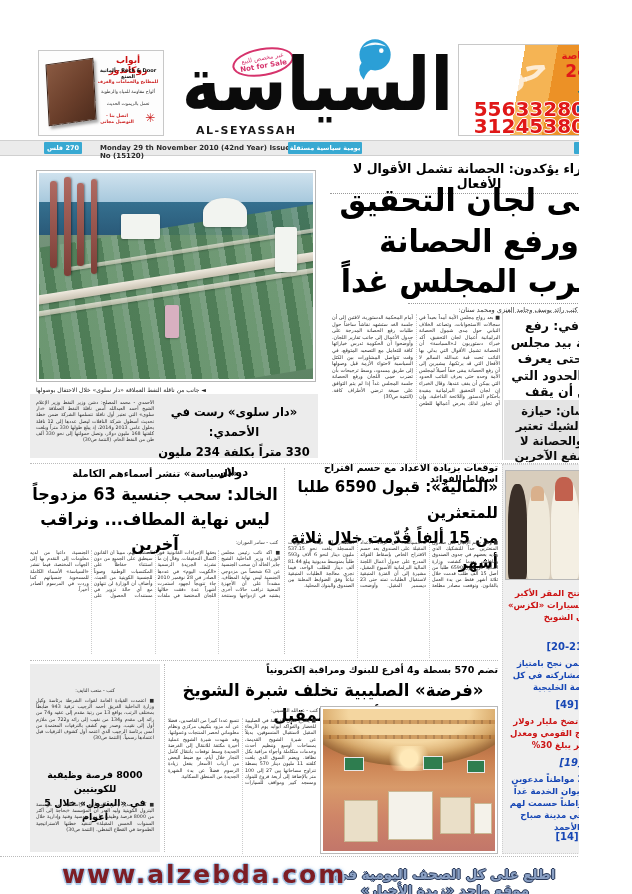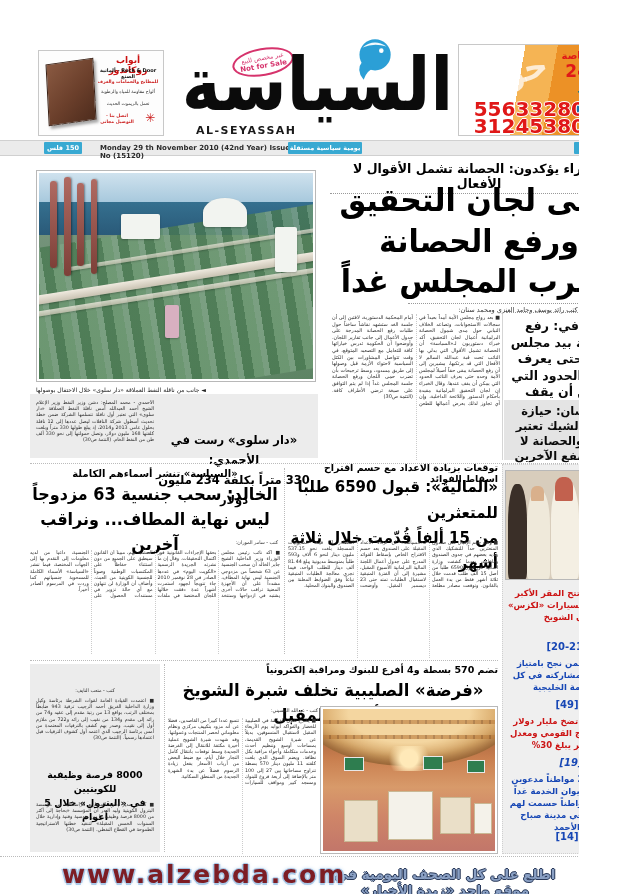--- a/index.html
+++ b/index.html
@@ -138,21 +138,21 @@
     <div class="abs svc-l1" style="right:6px; top:5px;">خدمة خاصة</div>
     <div class="abs svc-24" style="right:34px; top:18px;">24</div>
     <div class="abs svc-sa" style="right:8px; top:24px;">ساعة</div>
     <div class="abs svc-l3" style="right:8px; top:40px;">لمشتركي</div>
     <div class="abs" style="right:8px; top:52px;"><span class="svc-l4">السياسة</span></div>
     <div class="abs svc-num" style="left:6px; top:56px; width:120px;">55633280</div>
     <div class="abs svc-num" style="left:6px; top:73px; width:120px;">31245380</div>
   </div>
 
   <div class="abs datebar" style="left:0; top:140px; width:632px; height:16px;">
-    <div class="abs badge" style="left:44px; top:1px; width:38px; height:12px;">150 فلس</div>
+    <div class="abs badge" style="left:44px; top:1px; width:38px; height:12px;">270 فلس</div>
     <div class="abs date-en" style="left:88px; top:3px; width:200px;">Monday 29 th November 2010 (42nd Year) Issue No (15120)</div>
     <div class="abs badge" style="left:288px; top:1px; width:74px; height:12px;">يومية سياسية مستقلة</div>
     <div class="abs badge" style="left:574px; top:1px; width:52px; height:12px;">52 صفحة</div>
   </div>
 
   <div class="abs kicker-lead" style="left:330px; top:161px; width:298px;">الخبراء يؤكدون: الحصانة تشمل الأقوال لا الأفعال</div>
   <div class="abs headline-lead" style="left:330px; top:182px; width:298px;">
     <div>حمى لجان التحقيق</div>
     <div>ورفع الحصانة</div>
     <div>تضرب المجلس غداً</div>
@@ -179,21 +179,21 @@
   <div class="abs caption" style="left:36px; top:386px; width:280px;">◄ جانب من ناقلة النفط العملاقة «دار سلوى» خلال الاحتفال بوصولها</div>
 
   <div class="abs body-text cols2" style="left:332px; top:314px; width:168px; height:146px;">■ بعد رواج مجلس الأمة أمداً بعيداً في سجالات الاستجوابات، وتصاعد الخلاف النيابي حول مدى شمول الحصانة البرلمانية أعمال لجان التحقيق، أكد خبراء دستوريون لـ«السياسة» أن الحصانة تشمل الأقوال التي يدلي بها النائب تحت قبة عبدالله السالم لا الأفعال التي قد يرتكبها، مشيرين إلى أن رفع الحصانة يبقى حقاً أصيلاً لمجلس الأمة وحده حتى يعرف النائب الحدود التي يمكن أن يقف عندها. وقال الخبراء إن لجان التحقيق البرلمانية مقيدة بأحكام الدستور واللائحة الداخلية، وإن أي تجاوز لذلك يعرض أعمالها للطعن أمام المحكمة الدستورية، لافتين إلى أن جلسة الغد ستشهد نقاشاً ساخناً حول طلبات رفع الحصانة المدرجة على جدول الأعمال إلى جانب تقارير اللجان. وأوضحوا أن الحكومة تدرس خياراتها كافة للتعامل مع التصعيد المتوقع، في وقت تتواصل المشاورات بين الكتل السياسية لاحتواء الأزمة قبل وصولها إلى طريق مسدود، وسط ترجيحات بأن تضرب حمى اللجان ورفع الحصانة جلسة المجلس غداً إذا لم يتم التوافق على صيغة ترضي الأطراف كافة. (التتمة ص30)</div>
   <div class="abs vline" style="left:502px; top:314px; height:146px;"></div>
 
   <div class="abs dotted-rule" style="left:506px; top:312px; width:122px;"></div>
   <div class="abs quote" style="left:506px; top:318px; width:122px;">الخرافي: رفع الحصانة بيد مجلس الأمة حتى يعرف النائب الحدود التي يمكن أن يقف عندها</div>
   <div class="abs quote-box" style="left:504px; top:400px; width:126px; height:60px;">الدويسان: حيازة صورة الشيك تعتبر جرماً والحصانة لا تعني صفع الآخرين تحت القبة بلا مساءلة</div>
 
   <div class="abs gray-panel" style="left:30px; top:394px; width:288px; height:64px;">
-    <div class="abs headline-box" style="right:4px; top:8px; width:160px;margin-top:28px;">
+    <div class="abs headline-box" style="right:4px; top:8px; width:160px;">
       <div>«دار سلوى» رست في الأحمدي:</div>
       <div>330 متراً بكلفة 234 مليون دولار</div>
     </div>
     <div class="abs body-xs" style="left:6px; top:6px; width:118px; height:52px;">الأحمدي - محمد المصلح: دشن وزير النفط وزير الإعلام الشيخ أحمد العبدالله أمس ناقلة النفط العملاقة «دار سلوى» التي تعتبر أول ناقلة تتسلمها الشركة ضمن خطة تحديث أسطول شركة الناقلات ليصل عددها إلى 12 ناقلة بحلول عامي 2013 و2014، إذ يبلغ طولها 330 متراً وبلغت كلفتها 168 مليون دولار، وتصل حمولتها إلى نحو 330 ألف طن من النفط الخام. (التتمة ص30)</div>
   </div>
 
   <div class="abs hdot" style="left:30px; top:463px; width:598px;"></div>
 
   <div class="abs kicker-sm" style="left:30px; top:468px; width:250px;">«السياسة» تنشر أسماءهم الكاملة</div>
   <div class="abs headline-md" style="left:30px; top:484px; width:250px;">

